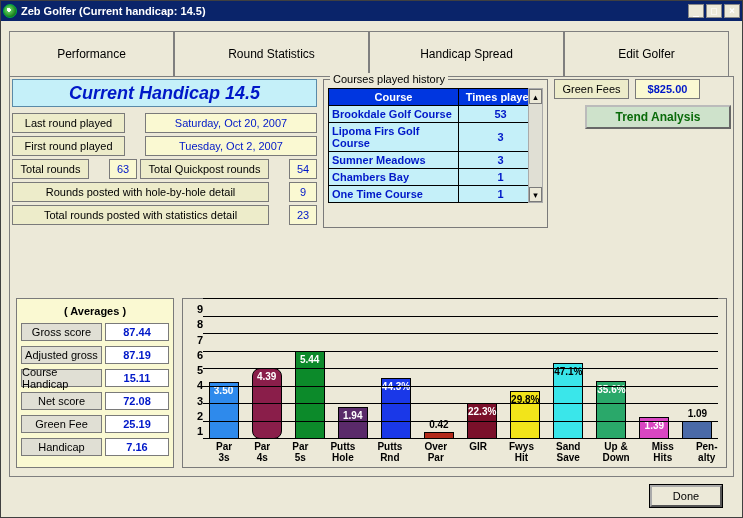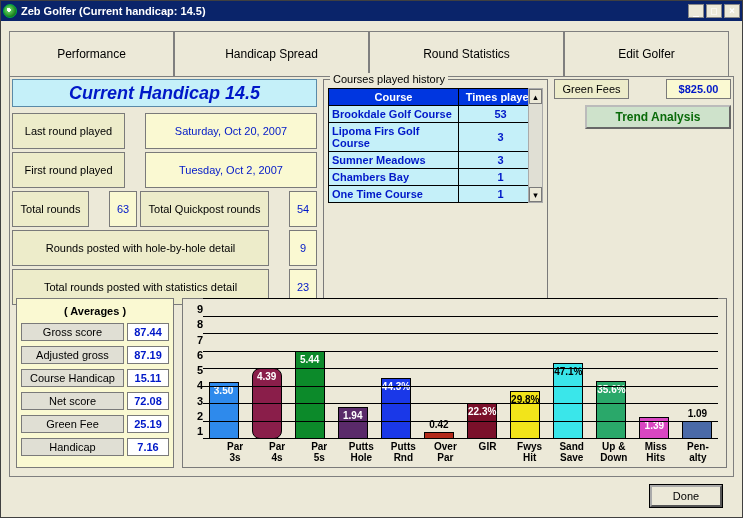--- a/index.html
+++ b/index.html
@@ -15,73 +15,73 @@
 .tab.active { position: relative; z-index: 2; background: #ece9d8; }
 .tab.t0 { width: 165px; }
 .tab.t1 { width: 195px; }
 .tab.t2 { width: 195px; }
 .tab.t3 { width: 165px; }
 .tabpanel { border: 1px solid #7f7f7f; background: #ece9d8; padding: 2px; flex: 1; position: relative; }
 .row1 { display: flex; gap: 6px; }
 .big-handicap { width: 305px; height: 28px; background: #c5f0f9; border: 1px solid #5a8aa8; color: #0018c8; font-size: 18px; font-weight: bold; display: flex; align-items: center; justify-content: center; font-style: italic; }
 .stats-block { width: 305px; margin-top: 6px; }
 .srow { display: flex; gap: 3px; margin-bottom: 3px; }
-.cell { border: 1px solid #7a7a7a; background: #faf9d2; height: 36px; display: flex; align-items: center; justify-content: center; font-size: 11px; }
+.cell { border: 1px solid #7a7a7a; background: #faf9d2; height: 20px; display: flex; align-items: center; justify-content: center; font-size: 11px; }
 .cell.label { background: #edecca; }
 .cell.val { color: #0018c8; font-weight: normal; margin-left: 17px; }
 .courses-box { border: 1px solid #7a7a7a; background: #ece9d8; padding: 2px 4px 4px 4px; width: 225px; position: relative; }
 .courses-box .legend { position: absolute; top: -7px; left: 6px; background: #ece9d8; padding: 0 3px; font-size: 11px; }
 .ctable { width: 100%; border-collapse: collapse; margin-top: 6px; }
 .ctable th { background: #0036e0; color: #fff; border: 1px solid #000; font-weight: bold; font-size: 11px; padding: 2px 3px; }
 .ctable td { background: #c5f0f9; border: 1px solid #000; color: #0018c8; font-size: 11px; padding: 2px 3px; }
 .ctable td.num { text-align: center; }
 .ctable-wrap { position: relative; }
 .scrollbar { position: absolute; right: 0; top: 0; bottom: 0; width: 15px; background: #e0dfd4; border:1px solid #aaa; }
 .sarrow { height: 15px; background: #ece9d8; border: 1px solid #7a7a7a; display: flex; align-items: center; justify-content: center; font-size: 9px; }
 .right-col { flex: 1; }
-.gf-row { display: flex; margin-bottom: 6px; justify-content: space-between; }
+.gf-row { display: flex; gap: 6px; margin-bottom: 6px; justify-content: flex-start; }
 .gf-lbl { border: 1px solid #7a7a7a; background: #edecca; width: 75px; height: 20px; display: flex; align-items: center; justify-content: center; }
 .gf-val { border: 1px solid #7a7a7a; background: #faf9d2; color: #0018c8; font-weight: bold; width: 65px; height: 20px; display: flex; align-items: center; justify-content: center; }
 .trend-btn { border: 2px outset #bbb; background: #cee2cb; color: #0a6b0a; font-weight: bold; font-size: 12px; width: 146px; height: 24px; display: flex; align-items: center; justify-content: center; float: right; cursor: pointer; }
 .bottom-row { display: flex; gap: 8px; margin-top: 8px; position: absolute; left: 6px; right: 6px; bottom: 8px; }
 .avg-panel { width: 158px; border: 1px solid #7a7a7a; background: #faf9d2; padding: 6px 4px; }
 .avg-title { text-align: center; font-weight: bold; font-size: 11px; margin-bottom: 6px; }
 .arow { display: flex; gap: 3px; margin-bottom: 5px; }
 .albl { flex: 1; border: 1px solid #7a7a7a; background: #e0dfd4; height: 18px; display: flex; align-items: center; justify-content: center; font-size: 11px; }
-.aval { width: 42px; border: 1px solid #7a7a7a; background: #fff; color: #0018c8; font-weight: bold; height: 18px; display: flex; align-items: center; justify-content: center; font-size: 11px; }
+.aval { width: 64px; border: 1px solid #7a7a7a; background: #fff; color: #0018c8; font-weight: bold; height: 18px; display: flex; align-items: center; justify-content: center; font-size: 11px; }
 .chart-panel { flex: 1; border: 1px solid #7a7a7a; background: #ece9d8; padding: 4px 8px; display: flex; }
 .y-axis { width: 12px; display: flex; flex-direction: column; justify-content: space-between; padding-bottom: 24px; padding-top: 0; }
 .y-axis div { font-weight: bold; font-size: 11px; height: 14px; text-align: right; }
 .plot { flex: 1; position: relative; }
 .grid { position: absolute; left: 0; right: 0; height: 1px; background: #000; }
 .bars { position: absolute; left: 0; right: 0; bottom: 24px; top: 0; display: flex; gap: 2px; align-items: flex-end; }
 .bar-slot { flex: 1; display: flex; flex-direction: column; align-items: center; margin: 0 1px; }
 .bar { width: 30px; border: 1px solid #000; position: relative; }
 .bar-val { position: absolute; top: 2px; left: 0; right: 0; text-align: center; color: #fff; font-size: 10px; font-weight: bold; }
-.x-labels { position: absolute; left: 12px; right: 0; bottom: 0; display: flex; gap: 2px; }
+.x-labels { position: absolute; left: 12px; right: 0; bottom: 0; display: flex; gap: 20px; }
 .x-lbl { flex: 1; text-align: center; font-weight: bold; font-size: 10px; line-height: 11px; margin: 0 1px; }
 .done-row { display: flex; justify-content: flex-end; padding: 8px 12px 2px 0; }
 .done-btn { width: 72px; height: 22px; border: 2px outset #aaa; outline: 1px solid #000; background: #ece9d8; font-size: 11px; cursor: pointer; }
 </style>
 </head>
 <body>
 
 <div class="window">
   <div class="titlebar">
     <span class="icon"></span>
     <span class="title">Zeb Golfer (Current handicap: 14.5)</span>
     <div class="win-btn">_</div>
     <div class="win-btn">□</div>
     <div class="win-btn">×</div>
   </div>
   <div class="content">
     <div class="tabs">
       <div class="tab t0 active">Performance</div>
+      <div class="tab t2">Round Statistics</div>
       <div class="tab t1">Handicap Spread</div>
-      <div class="tab t2">Round Statistics</div>
       <div class="tab t3">Edit Golfer</div>
     </div>
     <div class="tabpanel">
       <div class="row1">
         <div>
           <div class="big-handicap">Current Handicap 14.5</div>
           <div class="stats-block">
             <div class="srow">
               <div class="cell label" style="width:113px">Last round played</div>
               <div class="cell val" style="flex:1">Saturday, Oct 20, 2007</div>

